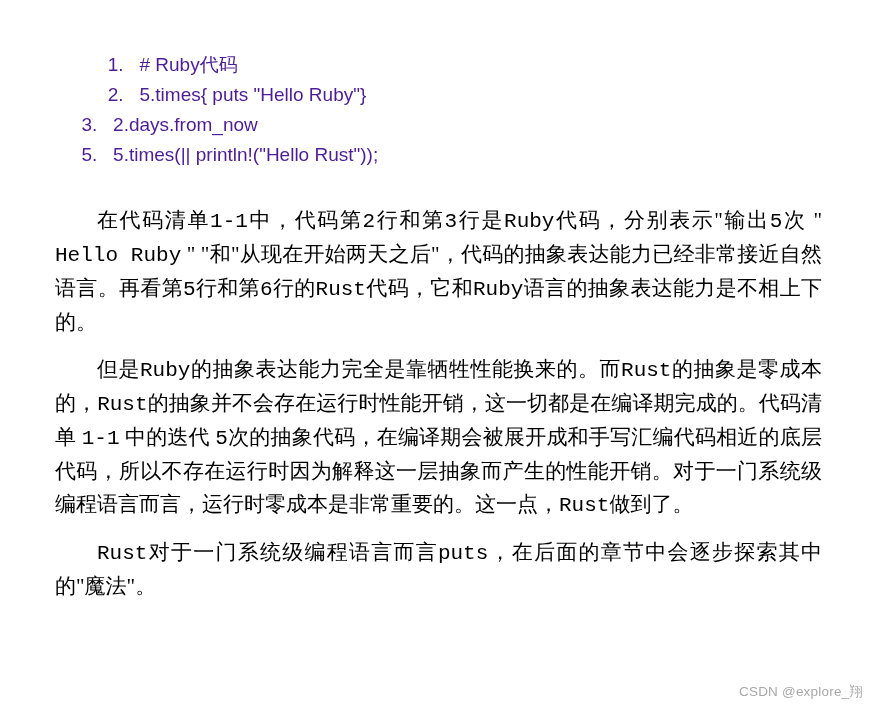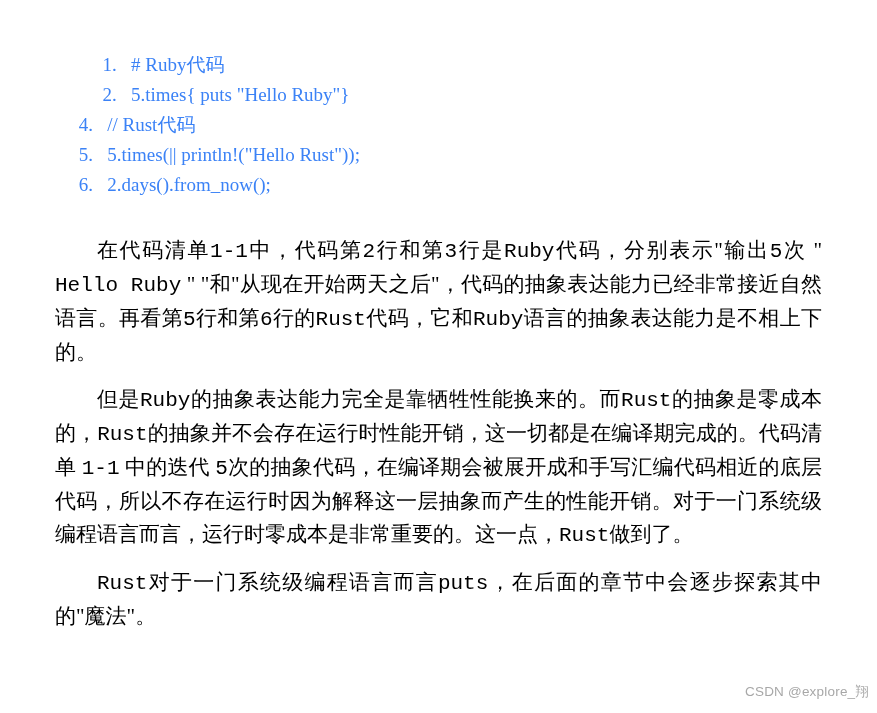--- a/index.html
+++ b/index.html
@@ -9,59 +9,58 @@
     }
     body {
       width: 877px;
       height: 713px;
       background: #ffffff;
       font-family: "SimSun", "宋体", serif;
       position: relative;
       padding: 50px 55px 30px 55px;
     }
     .code-block {
-      font-family: Liberation Serif, serif;
-      color: #3b82f6;
+      font-family: Liberation Sans, sans-serif;
+      color: #4c1d95;
       margin-bottom: 34px;
     }
     .code-line {
       white-space: pre;
       font-size: 19px;
       line-height: 30px;
     }
     .paragraph {
       font-size: 21px;
       line-height: 33px;
       color: #000;
       text-align: justify;
       margin-bottom: 14px;
       text-indent: 2em;
     }
     .latin {
       font-family: Liberation Mono, monospace;
     }
     .watermark {
       position: absolute;
-      right: 8px;
+      right: 14px;
       bottom: 12px;
       font-family: Arial, "Microsoft YaHei", sans-serif;
       font-size: 13.5px;
       color: rgba(120, 120, 120, 0.65);
       letter-spacing: 0.2px;
     }
   </style>
 </head>
 <body>
 
 <div class="code-block">
   <div class="code-line">          1.   # Ruby代码</div>
   <div class="code-line">          2.   5.times{ puts "Hello Ruby"}</div>
-  <div class="code-line">     4.   // Rust代码</div>
+  <div class="code-line">     3.   2.days.from_now</div>
   <div class="code-line">     5.   5.times(|| println!("Hello Rust"));</div>
-  <div class="code-line">     6.   2.days().from_now();</div>
 </div>
 
 <p class="paragraph"><span>在代码清单</span><span class="latin">1-1</span><span>中，代码第</span><span class="latin">2</span><span>行和第</span><span class="latin">3</span><span>行是</span><span class="latin">Ruby</span><span>代码，分别表示"输出</span><span class="latin">5</span><span>次 " </span><span class="latin">Hello   Ruby</span><span> " "和"从现在开始两天之后"，代码的抽象表达能力已经非常接近自然语言。再看第</span><span class="latin">5</span><span>行和第</span><span class="latin">6</span><span>行的</span><span class="latin">Rust</span><span>代码，它和</span><span class="latin">Ruby</span><span>语言的抽象表达能力是不相上下的。</span></p>
 
 <p class="paragraph"><span>但是</span><span class="latin">Ruby</span><span>的抽象表达能力完全是靠牺牲性能换来的。而</span><span class="latin">Rust</span><span>的抽象是零成本的，</span><span class="latin">Rust</span><span>的抽象并不会存在运行时性能开销，这一切都是在编译期完成的。代码清单 </span><span class="latin">1-1</span><span> 中的迭代 </span><span class="latin">5</span><span>次的抽象代码，在编译期会被展开成和手写汇编代码相近的底层代码，所以不存在运行时因为解释这一层抽象而产生的性能开销。对于一门系统级编程语言而言，运行时零成本是非常重要的。这一点，</span><span class="latin">Rust</span><span>做到了。</span></p>
 
 <p class="paragraph"><span class="latin">Rust</span><span>对于一门系统级编程语言而言</span><span class="latin">puts</span><span>，在后面的章节中会逐步探索其中的"魔法"。</span></p>
 
 <div class="watermark">CSDN @explore_翔</div>
 

